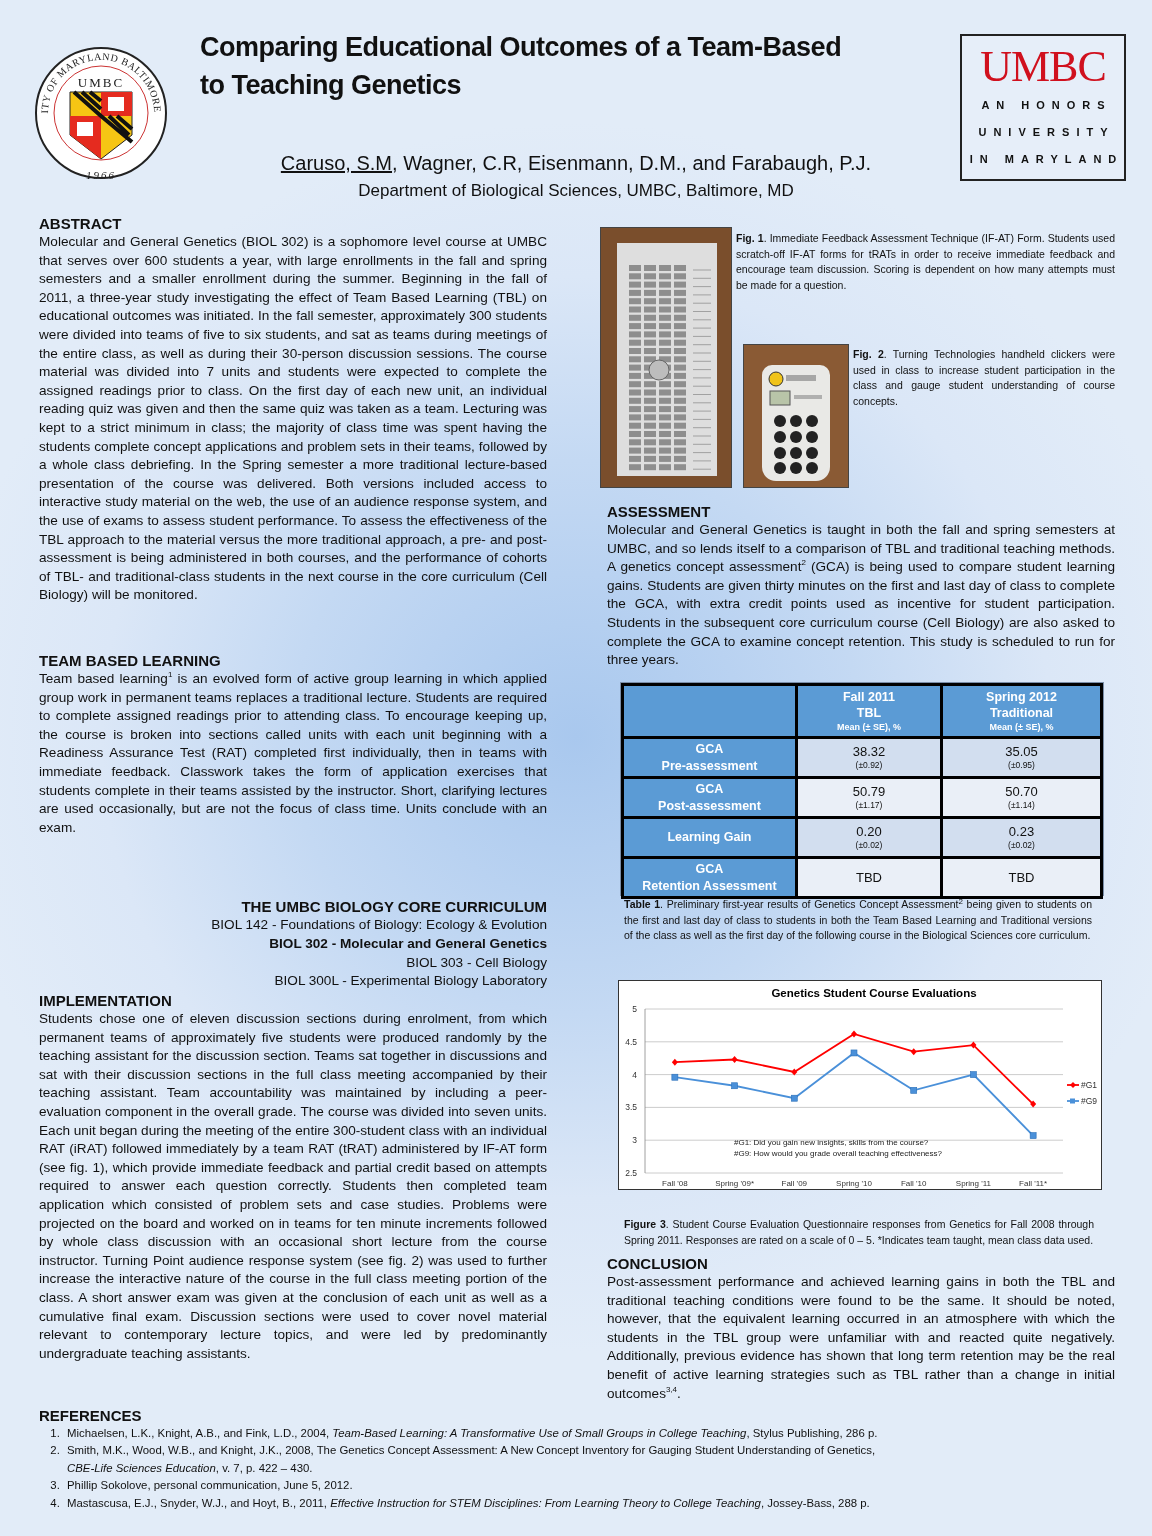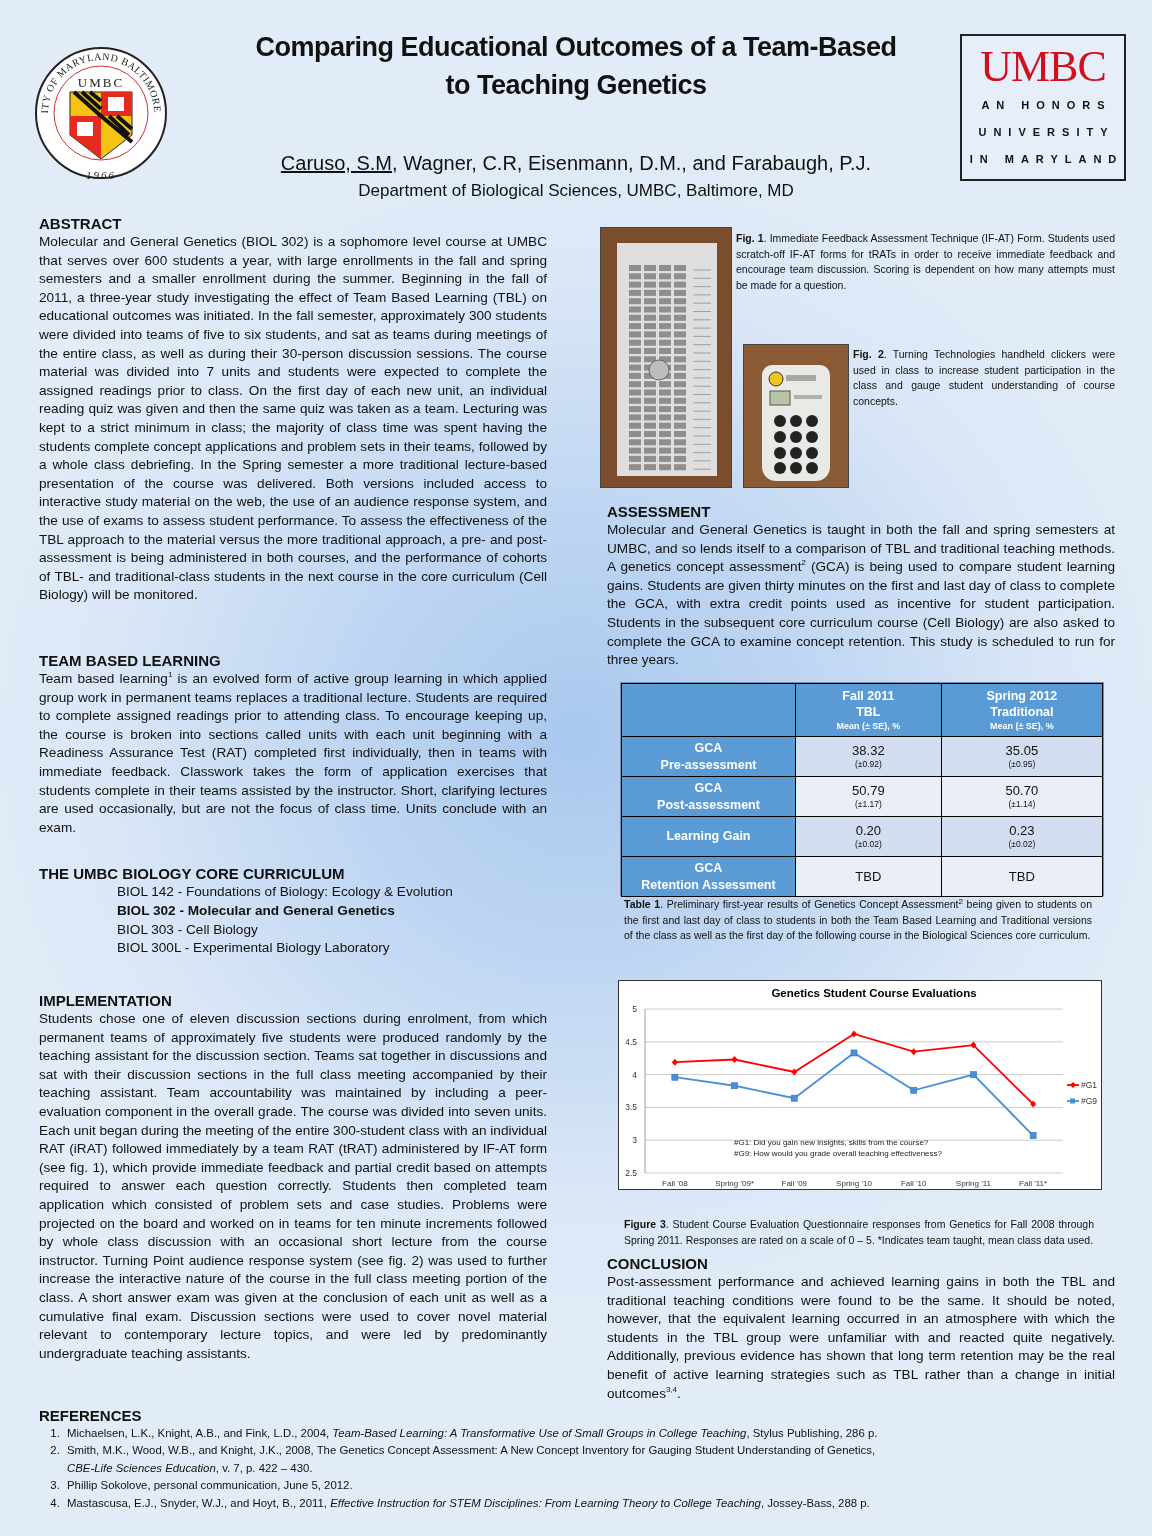--- a/index.html
+++ b/index.html
@@ -9,21 +9,21 @@
     font-family: "Liberation Sans", "DejaVu Sans", sans-serif;
     color: #111;
     background: radial-gradient(ellipse 55% 40% at 50% 48%, #a9c8ee 0%, #c4d9f3 45%, #dbe7f7 75%, #e2ecf8 100%);
   }
   .abs { position: absolute; }
 
   
   .seal { left: 34px; top: 37px; width: 134px; height: 152px; }
   .title {
     left: 200px; top: 28px; width: 752px;
-    text-align: center; font-weight: bold; font-size: 27px; line-height: 38px;
+    font-weight: bold; font-size: 27px; line-height: 38px;
     letter-spacing: -0.5px; color: #111;
   }
   .authors { left: 200px; top: 150px; width: 752px; text-align: center; font-size: 20px; line-height: 26px; }
   .authors .u { text-decoration: underline; }
   .dept { left: 200px; top: 180px; width: 752px; text-align: center; font-size: 17px; line-height: 22px; }
 
   .umbc-box {
     left: 960px; top: 34px; width: 166px; height: 147px;
     border: 2px solid #222; background: #e6eef9;
     text-align: center;
@@ -50,21 +50,21 @@
   .cap b { font-weight: bold; }
 
   
   .fig1 { left: 600px; top: 227px; width: 132px; height: 261px; background: #7a4e2c; border: 1px solid #444; }
   .fig1 .sheet { position: absolute; left: 16px; top: 15px; width: 100px; height: 233px; background: #dedede; }
   .fig2 { left: 743px; top: 344px; width: 106px; height: 144px; background: #8a5a34; border: 1px solid #444; }
   .fig2 .clicker { position: absolute; left: 18px; top: 20px; width: 68px; height: 116px; background: #e9e9e6; border-radius: 10px 10px 14px 14px; }
 
   
   .tbl { left: 621px; top: 683px; width: 482px; border-collapse: collapse; font-size: 12px; }
-  .tbl td, .tbl th { border: 1px solid #000000; text-align: center; vertical-align: middle; }
+  .tbl td, .tbl th { border: 3px solid #000000; text-align: center; vertical-align: middle; }
   .tbl th { background: #5b9bd5; color: #fff; font-weight: bold; font-size: 12.5px; line-height: 16px; height: 53px; }
   .tbl th .sm { font-size: 9px; line-height: 12px; display: block; }
   .tbl td.rh { background: #5b9bd5; color: #fff; font-weight: bold; font-size: 12.5px; line-height: 17px; width: 174px; }
   .tbl tr { height: 40px; }
   .tbl td.v { font-size: 13px; line-height: 16px; }
   .tbl td.v .se { font-size: 8.5px; display: block; line-height: 11px; }
   .tbl tr.odd td.v { background: #d2deef; }
   .tbl tr.even td.v { background: #eaeff7; }
   .tbl-wrap { left: 620px; top: 682px; width: 484px; height: 214px; border: 1px solid #7a8ea8; }
 
@@ -111,21 +111,21 @@
 <div class="abs col-l" style="top:214px;">
   <h2>ABSTRACT</h2>
   <p class="para">Molecular and General Genetics (BIOL 302) is a sophomore level course at UMBC that serves over 600 students a year, with large enrollments in the fall and spring semesters and a smaller enrollment during the summer. Beginning in the fall of 2011, a three-year study investigating the effect of Team Based Learning (TBL) on educational outcomes was initiated.  In the fall semester, approximately 300 students were divided into teams of five to six students, and sat as teams during meetings of the entire class, as well as during their 30-person discussion sessions. The course material was divided into 7 units and students were expected to complete the assigned readings prior to class.  On the first day of each new unit, an individual reading quiz was given and then the same quiz was taken as a team. Lecturing was kept to a strict minimum in class; the majority of class time was spent having the students complete concept applications and problem sets in their teams, followed by a whole class debriefing.   In the Spring semester a more traditional lecture-based presentation of the course was delivered. Both versions included access to interactive study material on the web, the use of an audience response system, and the use of exams to assess student performance. To assess the effectiveness of the TBL approach to the material versus the more traditional approach, a pre- and post-assessment is being administered in both courses, and the performance of cohorts of TBL- and traditional-class students in the next course in the core curriculum (Cell Biology) will be monitored.</p>
 </div>
 
 <div class="abs col-l" style="top:651px;">
   <h2>TEAM BASED LEARNING</h2>
   <p class="para"><span>Team based learning</span><sup>1</sup><span> is an evolved form of active group learning in which applied group work in permanent teams replaces a traditional lecture. Students are required to complete assigned readings prior to attending class. To encourage keeping up, the course is broken into sections called units with each unit beginning with a Readiness Assurance Test (RAT) completed first individually, then in teams with immediate feedback. Classwork takes the form of application exercises that students complete in their teams assisted by the instructor. Short, clarifying lectures are used occasionally, but are not the focus of class time. Units conclude with an exam.</span></p>
 </div>
 
-<div class="abs col-l" style="top:864px;">
+<div class="abs col-l" style="top:897px;text-align:right;">
   <h2>THE UMBC BIOLOGY CORE CURRICULUM</h2>
   <div class="curr">
     <div>BIOL 142 - Foundations of Biology: Ecology &amp; Evolution</div>
     <div class="b">BIOL 302 - Molecular and General Genetics</div>
     <div>BIOL 303 - Cell Biology</div>
     <div>BIOL 300L - Experimental Biology Laboratory</div>
   </div>
 </div>
 
 <div class="abs col-l" style="top:991px;">

